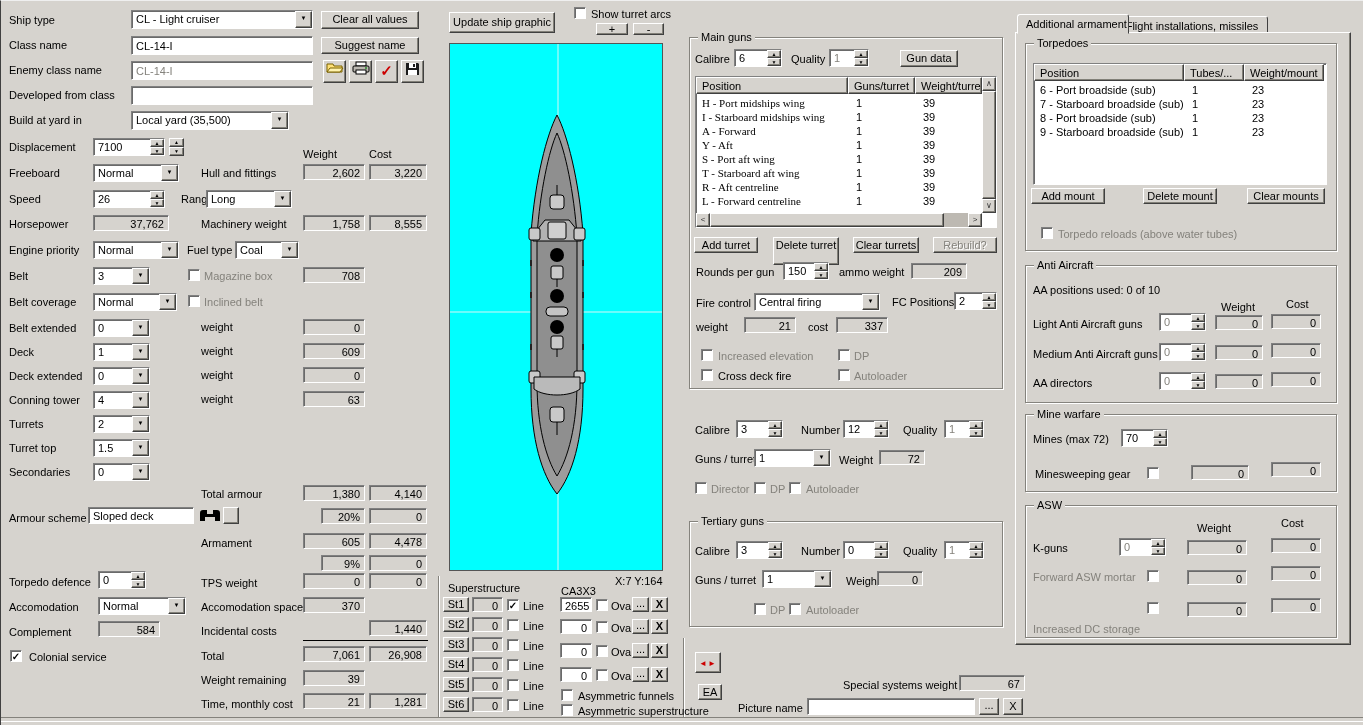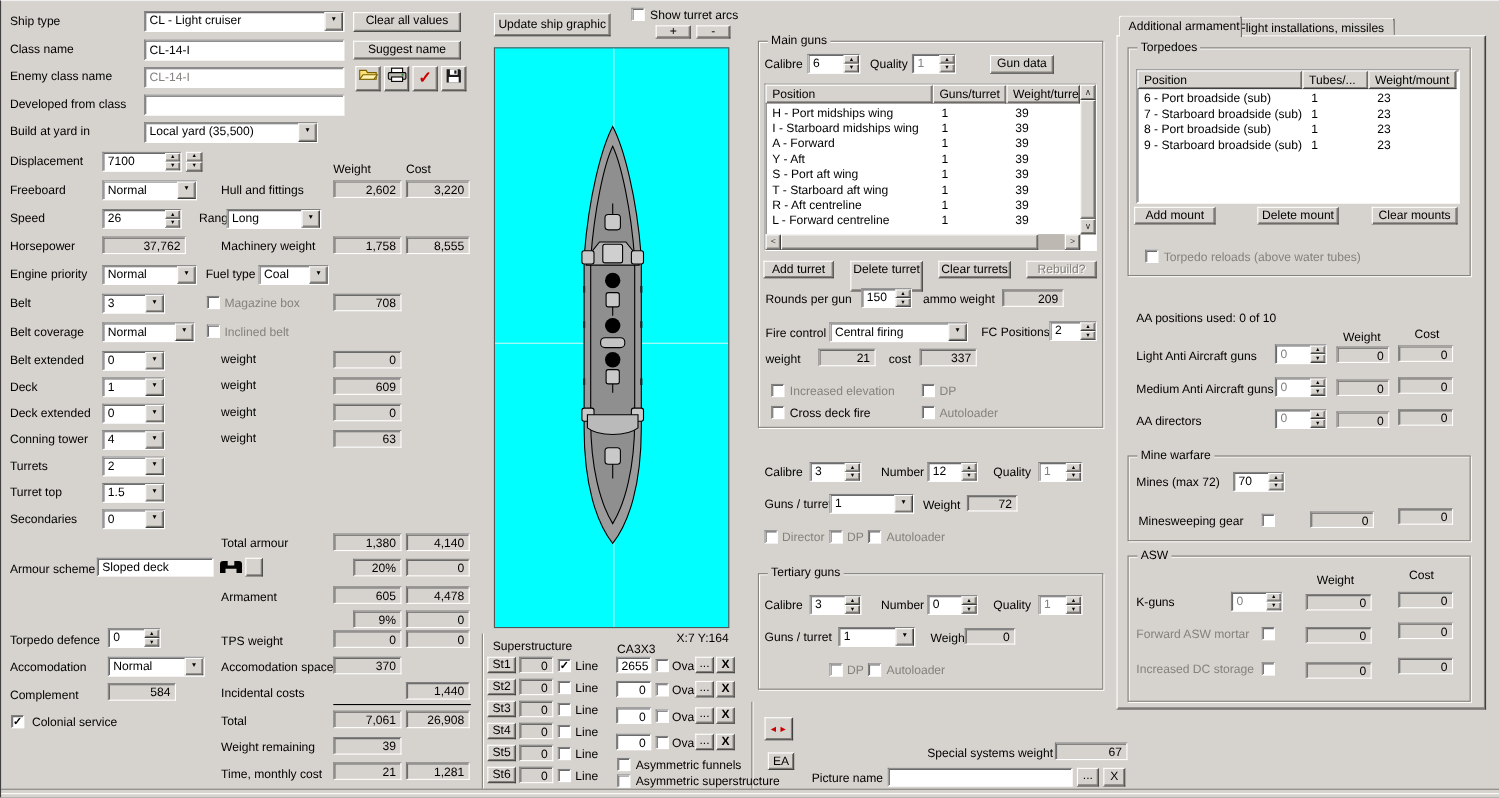--- a/index.html
+++ b/index.html
@@ -36,21 +36,21 @@
   .cb i{font-style:normal;font-weight:bold;font-size:10px;line-height:10px;position:relative;top:-1px;}
   .gb{position:absolute;border:1px solid #85837d;box-shadow:inset 1px 1px 0 #fff,1px 1px 0 #fff;box-sizing:border-box;}
   .gt{position:absolute;top:-7px;left:8px;background:#d6d3ce;padding:0 3px;line-height:12px;white-space:nowrap;}
   .list{position:absolute;background:#fff;border:1px solid;border-color:#808080 #fff #fff #808080;
         box-shadow:inset 1px 1px 0 #6a6a6a;box-sizing:border-box;}
   .hcell{position:absolute;top:0;height:17px;background:#d6d3ce;border:1px solid;
         border-color:#fff #404040 #404040 #fff;box-shadow:inset -1px -1px 0 #828078;
         padding:2px 5px;box-sizing:border-box;white-space:nowrap;overflow:hidden;}
   .lr{position:absolute;left:0;height:14px;}
   .lr span{position:absolute;white-space:nowrap;line-height:14px;}
-  .mgl .c1{left:6px;} .mgl .c2{left:160px;} .mgl .c3{left:227px;}
+  .mgl .c1{left:6px;font-family:Liberation Serif, serif;} .mgl .c2{left:160px;} .mgl .c3{left:227px;}
   .tpl .c1{left:6px;} .tpl .c2{left:158px;} .tpl .c3{left:218px;}
   .vsb{position:absolute;width:14px;display:flex;flex-direction:column;background:#cbc7c1;}
   .hsb{position:absolute;height:14px;display:flex;background:#bdb9b2;}
   .sbtn{background:#d6d3ce;border:1px solid;border-color:#fff #404040 #404040 #fff;
         box-shadow:inset -1px -1px 0 #828078;font-style:normal;font-size:8px;line-height:11px;
         text-align:center;width:14px;height:14px;box-sizing:border-box;color:#333;flex:none;}
   .sthumb{background:#d6d3ce;border:1px solid;border-color:#fff #404040 #404040 #fff;
         box-shadow:inset -1px -1px 0 #828078;}
   .tab{position:absolute;background:#d6d3ce;border-top:1px solid #fff;border-left:1px solid #fff;
        border-right:1px solid #404040;border-radius:3px 3px 0 0;text-align:center;
@@ -613,20 +613,23 @@
         <span class="c2">1</span>
         <span class="c3">23</span>
       </div>
   </div>
   <div class="btn" style="left:1030px;top:187px;width:74px;height:16px">Add mount</div>
   <div class="btn" style="left:1142px;top:187px;width:74px;height:16px">Delete mount</div>
   <div class="btn" style="left:1246px;top:187px;width:78px;height:16px">Clear mounts</div>
   <span class="cb" style="left:1040px;top:226px"></span>
   <span class="lbl gray" style="left:1057px;top:227px">Torpedo reloads (above water tubes)</span>
 
+  <div class="gb" style="left:1024px;top:264px;width:312px;height:138px">
+      <span class="gt">Anti Aircraft</span>
+    </div>
   <span class="lbl" style="left:1032px;top:283px">AA positions used: 0 of 10</span>
   <span class="lbl" style="left:1220px;top:300px">Weight</span>
   <span class="lbl" style="left:1285px;top:297px">Cost</span>
   <span class="lbl" style="left:1032px;top:317px">Light Anti Aircraft guns</span>
   <div class="fld sp" style="left:1158px;top:312px;width:47px;height:18px;color:#84827c">
       <span class="t">0</span>
       <span class="sb">
         <i>▲</i>
         <i>▼</i>
       </span>
@@ -682,21 +685,21 @@
         <i>▲</i>
         <i>▼</i>
       </span>
     </div>
   <div class="fld ro num" style="left:1186px;top:539px;width:60px;height:15px">0</div>
   <div class="fld ro num" style="left:1270px;top:537px;width:50px;height:15px">0</div>
   <span class="lbl gray" style="left:1032px;top:570px">Forward ASW mortar</span>
   <span class="cb" style="left:1146px;top:569px"></span>
   <div class="fld ro num" style="left:1186px;top:569px;width:60px;height:15px">0</div>
   <div class="fld ro num" style="left:1270px;top:565px;width:50px;height:15px">0</div>
-  <span class="lbl gray" style="left:1032px;top:602px">Increased DC storage</span>
+  <span class="lbl gray" style="left:1032px;top:622px">Increased DC storage</span>
   <span class="cb" style="left:1146px;top:601px"></span>
   <div class="fld ro num" style="left:1186px;top:601px;width:60px;height:15px">0</div>
   <div class="fld ro num" style="left:1270px;top:597px;width:50px;height:15px">0</div>
 
   <span class="lbl" style="left:842px;top:678px">Special systems weight</span>
   <div class="fld ro num" style="left:958px;top:674px;width:66px;height:16px">67</div>
   <span class="lbl" style="left:737px;top:701px">Picture name</span>
   <input class="inp" style="left: 806px; top: 697px; width: 168px; height: 17px;" value="">
   <div class="btn" style="left:978px;top:697px;width:20px;height:17px;line-height:12px">...</div>
   <div class="btn" style="left:1002px;top:697px;width:20px;height:17px;line-height:15px">X</div>

